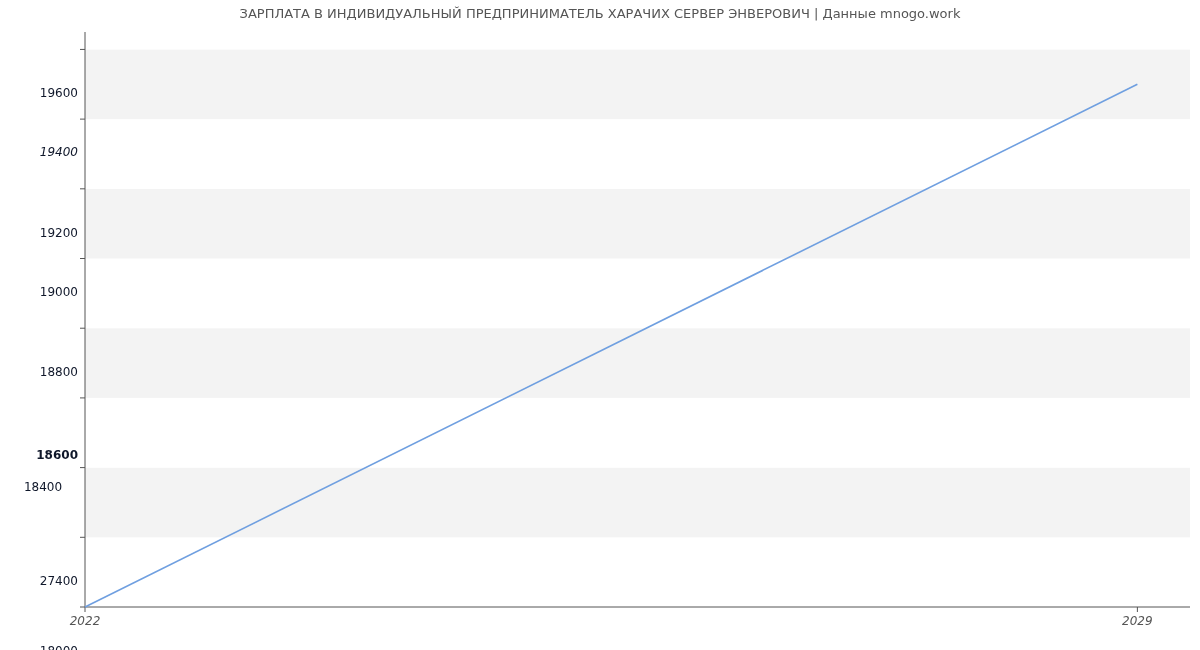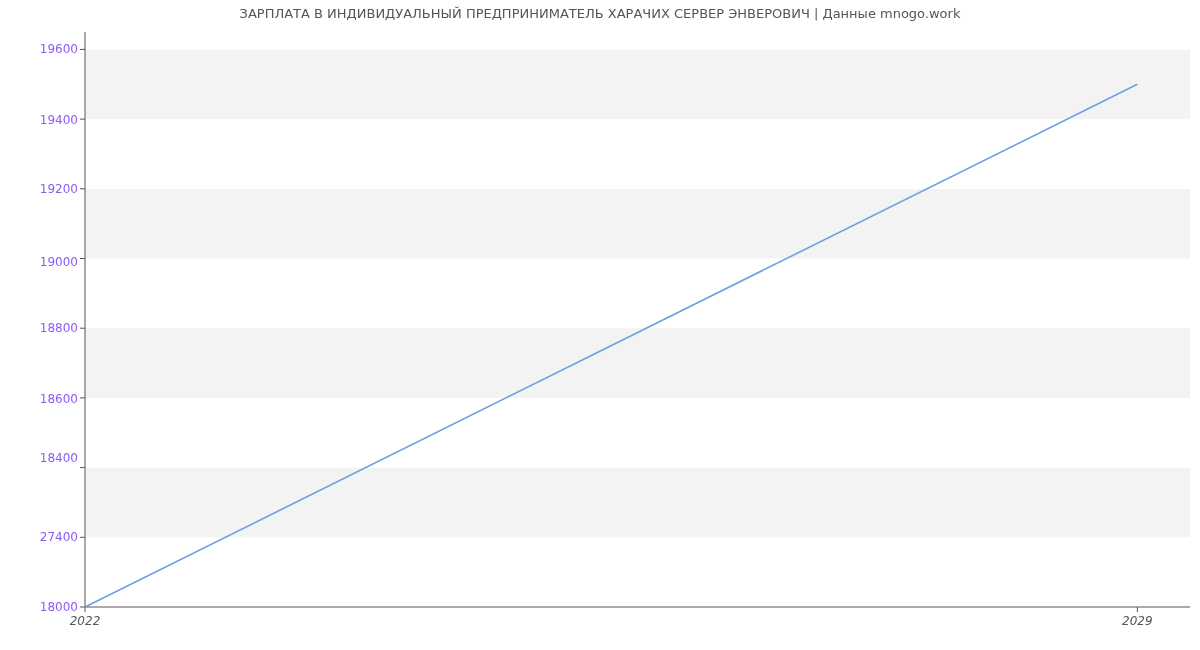--- a/index.html
+++ b/index.html
@@ -32,22 +32,23 @@
     width: 1105px;
     height: 575px;
     overflow: visible;
   }
   .y-tick-label {
     position: absolute;
     right: 1122px; 
     width: 70px;
     text-align: right;
     font-size: 12px;
-    color: #8b5cf6;
+    color: #0f172a;
     transform: translateY(-50%);
+    margin-top: 44px;
   }
   .x-tick-label {
     position: absolute;
     top: 614px;
     font-size: 12px;
     color: #555;
     transform: translateX(-50%);
     font-style: italic;
   }
 </style>
@@ -94,25 +95,25 @@
       </g>
 
     <g id="series">
         <path d="M0,575 L1052.380952380998,52.27272727272725" fill="none" stroke="#6f9fe0" stroke-width="1.6"></path>
       </g>
   </svg>
 
   <div id="y-tick-labels">
       <div class="y-tick-label" style="top: 607px;">18000</div>
       <div class="y-tick-label" style="top: 537.303px;">27400</div>
-      <div class="y-tick-label" style="top: 458px;">18400</div>
-      <div class="y-tick-label" style="top: 399px;">18600</div>
+      <div class="y-tick-label" style="top: 443px; text-align: center;">18400</div>
+      <div class="y-tick-label" style="top: 411px; font-weight: bold;">18600</div>
       <div class="y-tick-label" style="top: 328.212px;">18800</div>
-      <div class="y-tick-label" style="top: 262px;">19000</div>
+      <div class="y-tick-label" style="top: 248px;">19000</div>
       <div class="y-tick-label" style="top: 188.818px;">19200</div>
-      <div class="y-tick-label" style="top: 120px;">19400</div>
+      <div class="y-tick-label" style="top: 108px; font-style: italic;">19400</div>
       <div class="y-tick-label" style="top: 49.4242px;">19600</div>
     </div>
   <div id="x-tick-labels">
       <div class="x-tick-label" style="left: 85px;">2022</div>
       <div class="x-tick-label" style="left: 1137.38px;">2029</div>
     </div>
 </div>
 
 </body></html>

